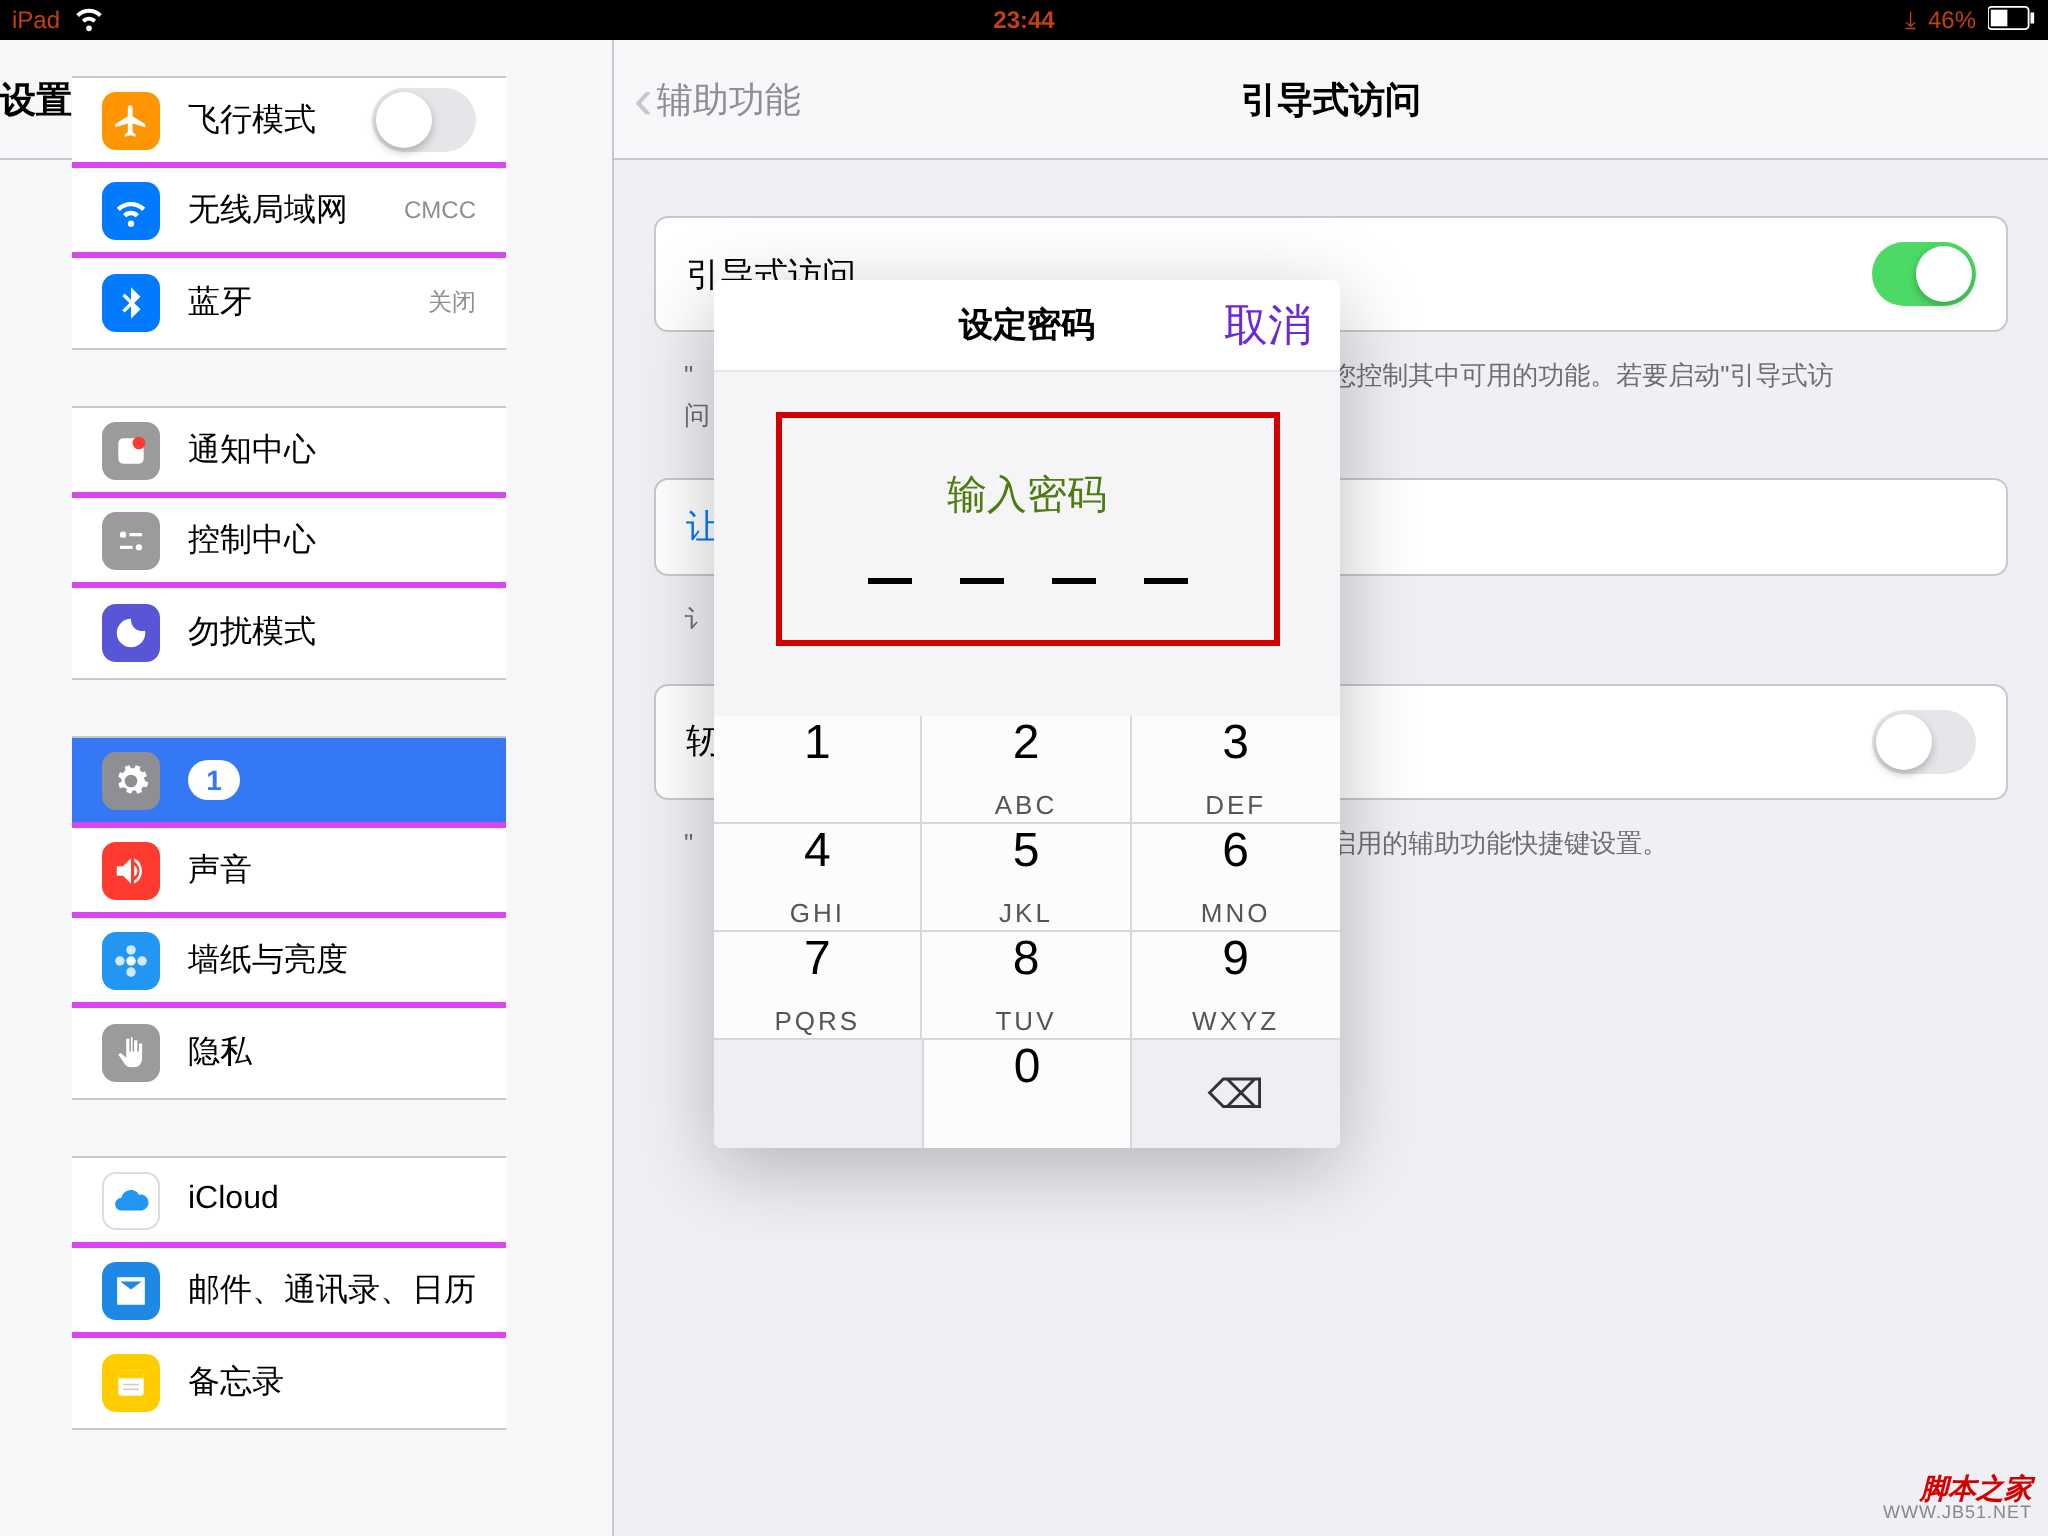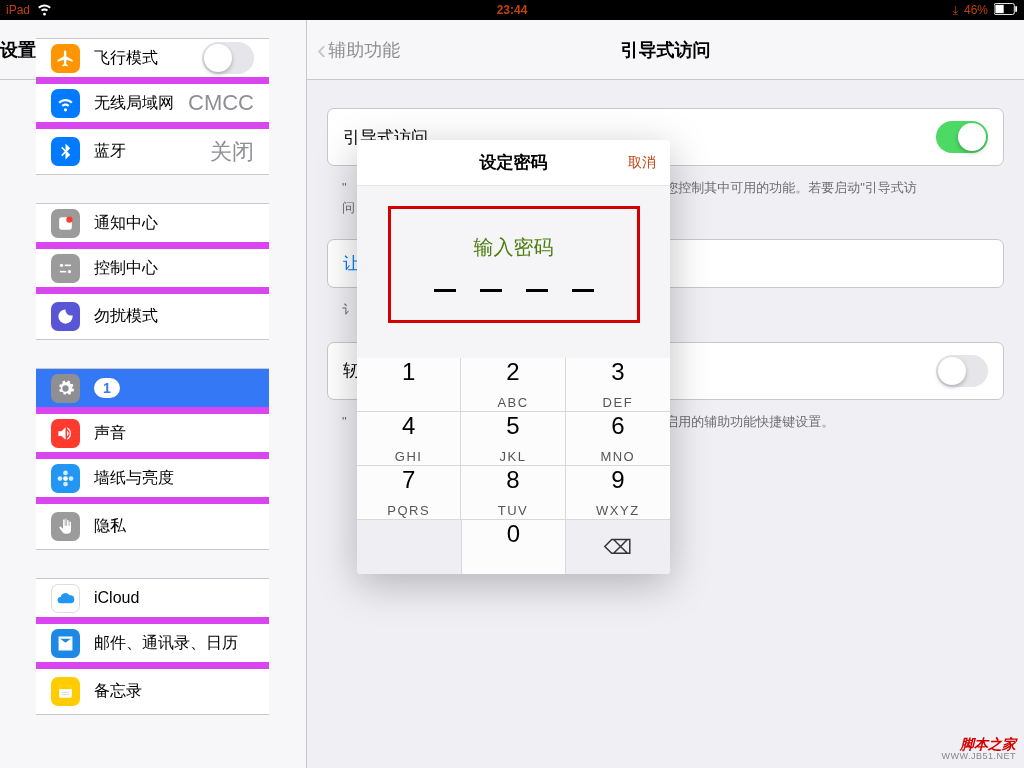--- a/index.html
+++ b/index.html
@@ -5,42 +5,42 @@
 *{margin:0;padding:0;box-sizing:border-box;font-family:-apple-system,"Helvetica Neue",Arial,sans-serif;-webkit-font-smoothing:antialiased}
 body{width:1024px;height:768px;overflow:hidden;background:#efeff4;color:#000;position:relative}
 .statusbar{height:20px;background:#000;color:#c2410c;display:flex;align-items:center;font-size:12px;padding:0 6px;justify-content:space-between}
 .sb-left,.sb-right{display:flex;align-items:center;gap:6px}
 .sb-center{position:absolute;left:50%;transform:translateX(-50%);font-weight:600}
 .app{display:flex;height:748px}
 .sidebar{width:307px;background:#f7f7f9;border-right:1px solid #c8c7cc;display:flex;flex-direction:row;overflow:hidden}
 .side-title{height:60px;display:flex;align-items:center;justify-content:center;font-size:18px;font-weight:600;border-bottom:1px solid #c8c7cc;background:#f7f7f9}
 .group{margin-top:28px;background:#fff;border-top:1px solid #c8c7cc;border-bottom:1px solid #c8c7cc}
 .group.first{margin-top:18px}
-.row{height:45px;display:flex;align-items:center;padding:0 15px;gap:14px;border-bottom:7px solid #d946ef;font-size:16px;color:#000}
+.row{height:45px;display:flex;align-items:center;padding:0 15px;gap:14px;border-bottom:3px solid #d946ef;font-size:16px;color:#000}
 .row:last-child{border-bottom:none}
 .row .icon{width:29px;height:29px;border-radius:7px;display:flex;align-items:center;justify-content:center;color:#fff;flex-shrink:0}
 .row .label{flex:1}
-.row .detail{color:#8e8e93;font-size:22px}
+.row .detail{color:#8e8e93;font-size:12px}
 .row.selected{background:#3478f6;color:#fff}
 .badge{background:#fff;color:#3478f6;border-radius:10px;min-width:26px;height:20px;display:flex;align-items:center;justify-content:center;font-size:14px;font-weight:600;padding:0 8px}
 .toggle{width:52px;height:32px;border-radius:16px;background:#e5e5ea;position:relative}
 .toggle .knob{width:28px;height:28px;background:#fff;border-radius:50%;position:absolute;top:2px;left:2px;box-shadow:0 2px 4px rgba(0,0,0,.25)}
 .toggle.on{background:#4cd964}
 .toggle.on .knob{left:22px}
 .main{flex:1;background:#efeff4;display:flex;flex-direction:column}
 .navbar{height:60px;border-bottom:1px solid #c8c7cc;background:#f7f7f9;display:flex;align-items:center;justify-content:center;position:relative;font-size:18px;font-weight:600}
 .back{position:absolute;left:10px;color:#8e8e93;font-size:18px;font-weight:400;display:flex;align-items:center;gap:2px}
 .back .chev{font-size:28px;line-height:1;color:#c7c7cc}
 .content{padding:28px 20px;font-size:16px;color:#000}
 .cell-group{background:#fff;border:1px solid #c8c7cc;border-radius:7px;margin-bottom:8px}
 .cell{display:flex;align-items:center;padding:12px 15px;justify-content:space-between;font-size:17px}
 .footer{font-size:13px;color:#6d6d72;padding:4px 15px 22px;line-height:1.5}
 .modal{position:absolute;left:357px;top:140px;width:313px;background:#fff;border-radius:4px;box-shadow:0 10px 40px rgba(0,0,0,.25);overflow:hidden}
 .modal-header{height:46px;display:flex;align-items:center;justify-content:center;position:relative;font-size:17px;font-weight:600;border-bottom:1px solid #e5e5e8}
-.modal-cancel{position:absolute;right:14px;color:#c2410c;font-size:14px;font-weight:400}
+.modal-cancel{position:absolute;right:14px;color:#6d28d9;font-size:22px;font-weight:400}
 .pass-area{background:#f5f5f7;padding:20px 15px 35px;display:flex;flex-direction:column;align-items:center}
 .red-box{border:3px solid #d40000;width:252px;padding:25px 0 28px;display:flex;flex-direction:column;align-items:center;gap:28px}
 .red-box .prompt{font-size:20px;color:#4d7c0f}
 .dashes{display:flex;gap:24px}
 .dash{width:22px;height:3px;background:#000}
 .keypad{display:grid;grid-template-columns:repeat(3,1fr)}
 .key{height:54px;border:1px solid #d8d8dc;border-left:none;border-top:none;display:flex;flex-direction:column;align-items:center;justify-content:center;background:#fcfcfd;cursor:pointer}
 .key:nth-child(3n){border-right:none}
 .key .num{font-size:24px;font-weight:300;line-height:1}
 .key .let{font-size:13px;letter-spacing:1.5px;color:#555;margin-top:11px}

